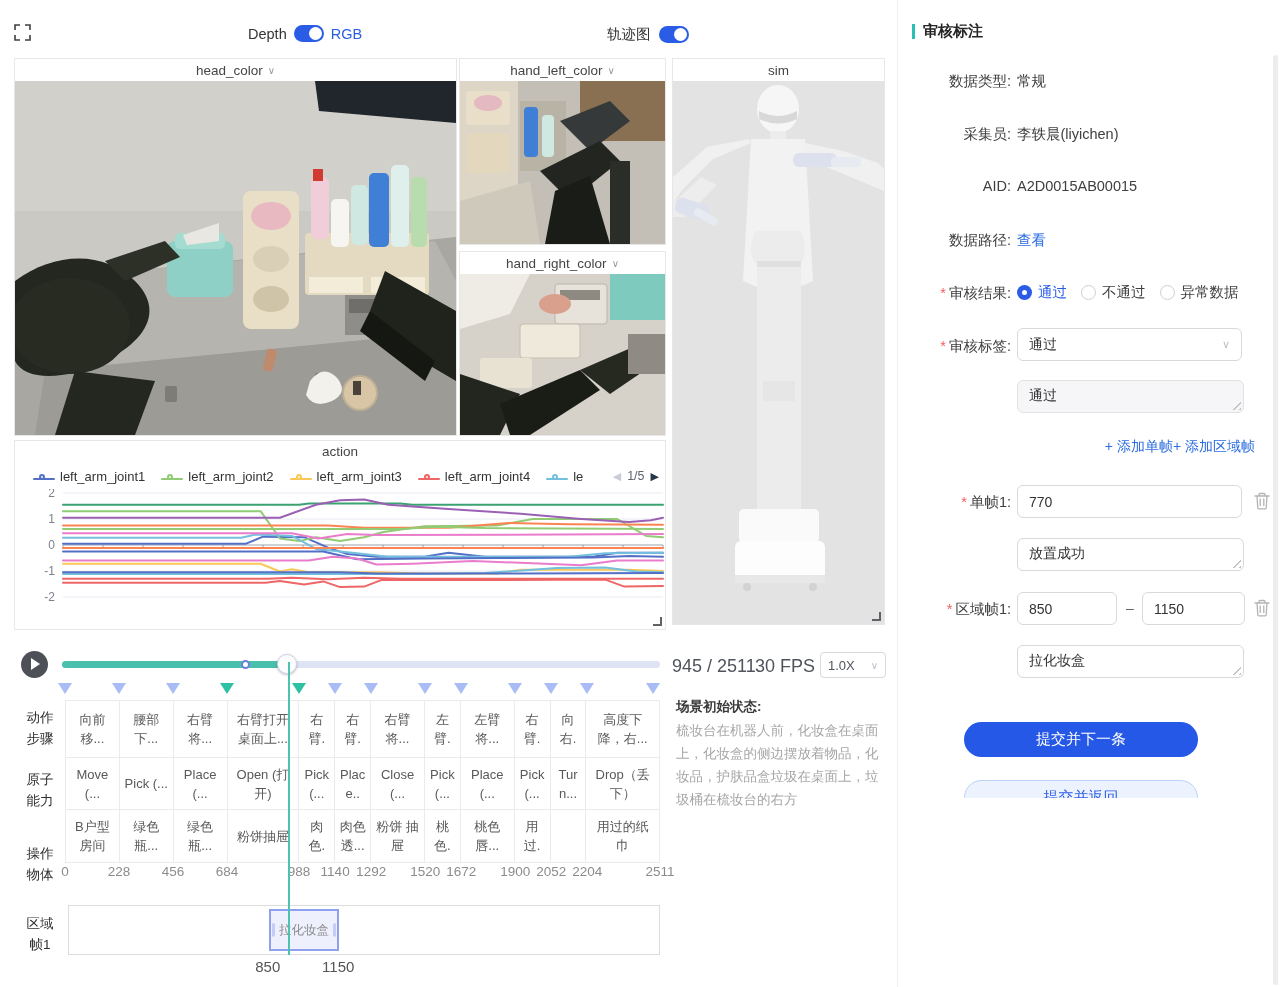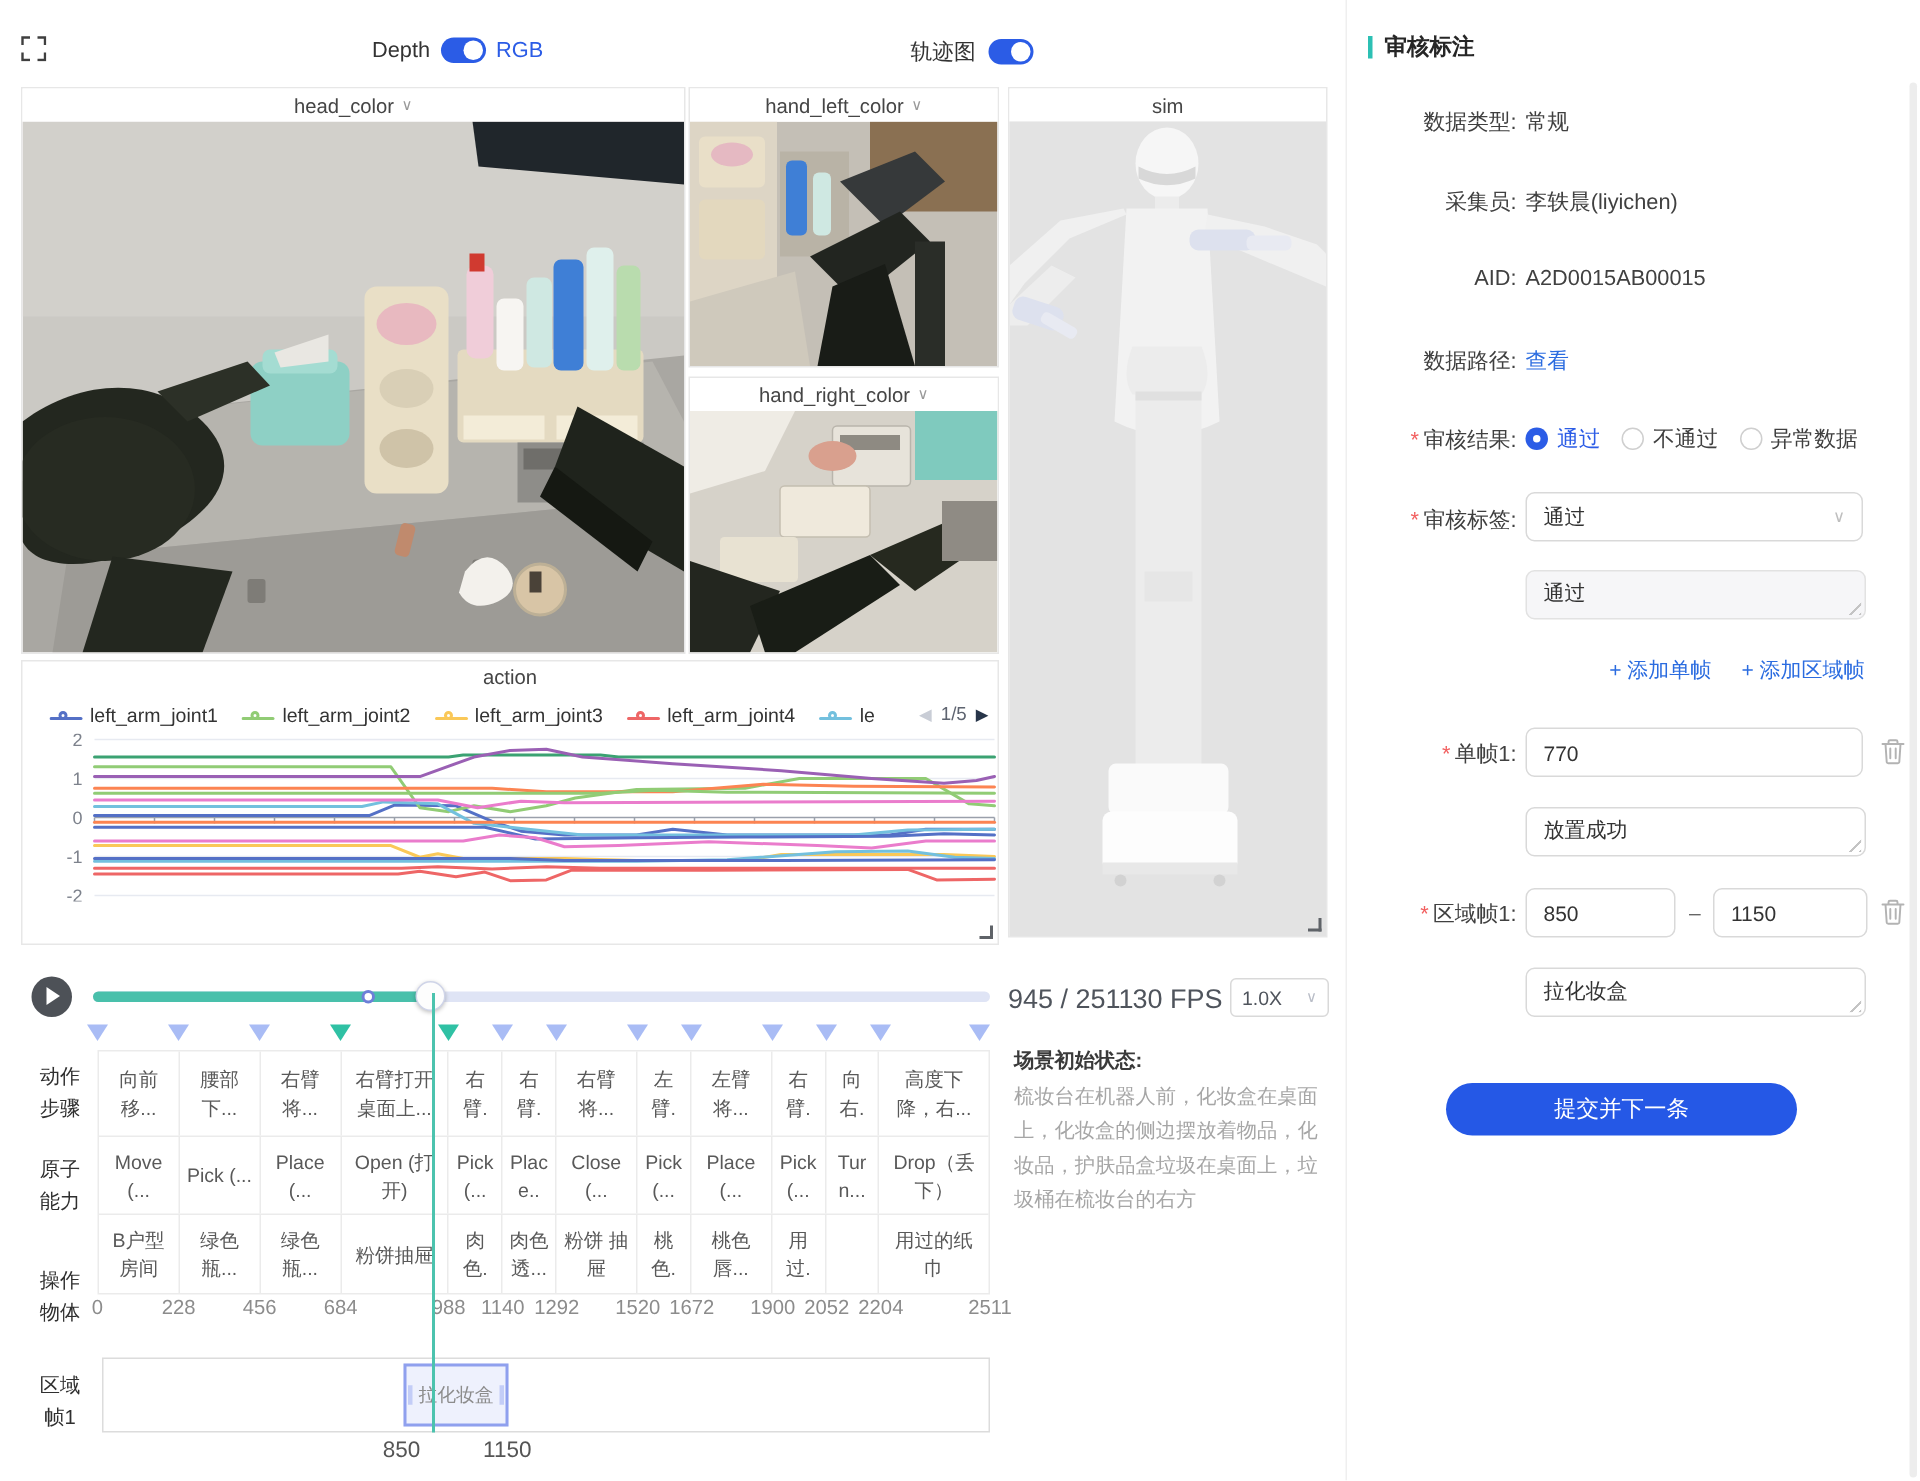--- a/index.html
+++ b/index.html
@@ -90,21 +90,21 @@
   .radio-item { display:flex; align-items:center; gap:6px; font-size:14.5px; color:#404040; cursor:pointer; }
   .radio-dot { width:15px; height:15px; border-radius:50%; border:1px solid #cfcfcf; background:#fff; }
   .radio-item.sel .radio-dot { border:none; background:#2b5ce6; position:relative; }
   .radio-item.sel .radio-dot::after { content:""; position:absolute; left:5px; top:5px; width:5px; height:5px; border-radius:50%; background:#fff; }
   .radio-item.sel { color:#2b5ce6; }
   .sel-box { position:absolute; left:119px; width:225px; height:33px; border:1px solid #d9d9d9; border-radius:6px; background:#fff; display:flex; align-items:center; justify-content:space-between; padding:0 11px; font-size:14px; color:#333; cursor:pointer; }
   .sel-box .chev { color:#bfbfbf; font-size:11px; }
   .note-area { position:absolute; left:119px; width:227px; height:33px; border:1px solid #e2e2e2; border-radius:6px; background:#f6f6f8; font-size:14px; color:#333; padding:6px 11px; position:absolute; }
   .note-area.white { background:#fff; border-color:#d9d9d9; }
   .grip { position:absolute; right:2px; bottom:2px; width:9px; height:9px; clip-path:polygon(100% 0,100% 100%,0 100%); background:repeating-linear-gradient(-45deg,#c4c4c4 0 1.5px,transparent 1.5px 4.5px); }
-  .add-links { position:absolute; right:38px; display:flex; gap:20px; font-size:14px; color:#2b6ce0;text-align:center; }
+  .add-links { position:absolute; right:26px; display:flex; font-size:14px; color:#2b6ce0;text-align:center; }
   .add-links span { cursor:pointer; }
   .inp { position:absolute; height:33px; border:1px solid #d9d9d9; border-radius:6px; background:#fff; font-size:14px; color:#333; padding:0 11px; display:flex; align-items:center; }
   .dash { position:absolute; font-size:14px; color:#666; }
   .trash { position:absolute; left:356px; width:16px; height:18px; cursor:pointer; }
   .btn { position:absolute; left:66px; width:234px; height:35px; border-radius:18px; display:flex; align-items:center; justify-content:center; font-size:15px; cursor:pointer; }
   .btn.primary { background:#2558e6; color:#fff; }
   .btn.secondary { background:#ecf3fe; color:#2b5ce6; border:1px solid #bcd2f8; }
   .rscroll { position:absolute; right:2px; top:55px; width:5px; height:930px; border-radius:3px; background:#ededed; }
 
   svg text { font-family:"Liberation Sans","DejaVu Sans",sans-serif; }
@@ -608,17 +608,18 @@
           <span>1150</span>
         </div>
       <svg class="trash" style="top:599px;" viewBox="0 0 16 18">
         <path d="M1 4 H15 M5 4 V2.5 Q5 1.5 6 1.5 H10 Q11 1.5 11 2.5 V4 M3 4 L3.8 16 Q3.9 16.8 4.8 16.8 H11.2 Q12.1 16.8 12.2 16 L13 4 M6.2 7 V13.5 M9.8 7 V13.5" fill="none" stroke="#b3b3b3" stroke-width="1.3" stroke-linecap="round"></path>
       </svg>
       <div class="note-area white" style="top:645px;">
         <span>拉化妆盒</span><div class="grip"></div>
       </div>
 
       <div class="btn primary" style="top:722px;">提交并下一条</div>
+      <div class="btn secondary" style="top:780px;">提交并返回</div>
     </div>
     <div class="rscroll"></div>
   </div>
 
 </div>
 
 </body></html>

